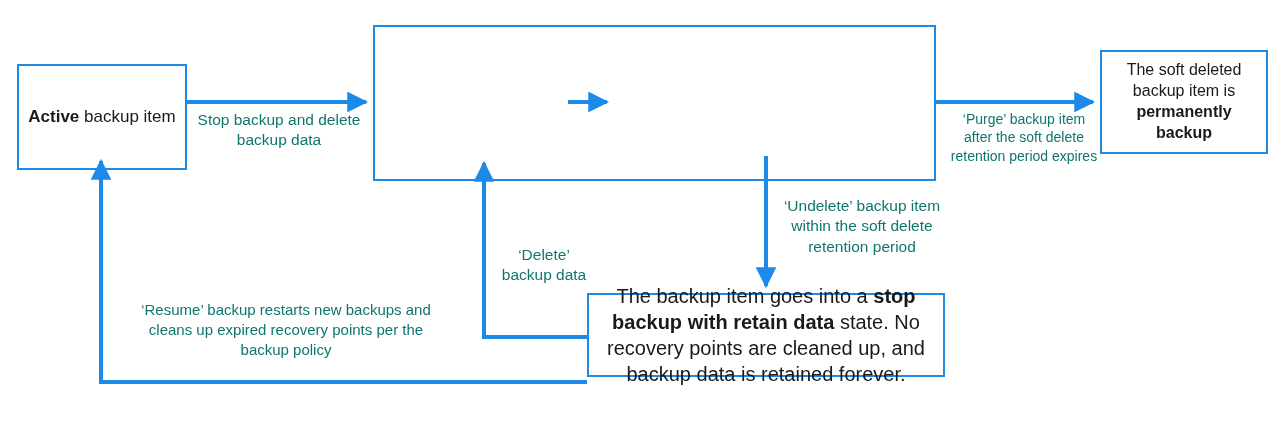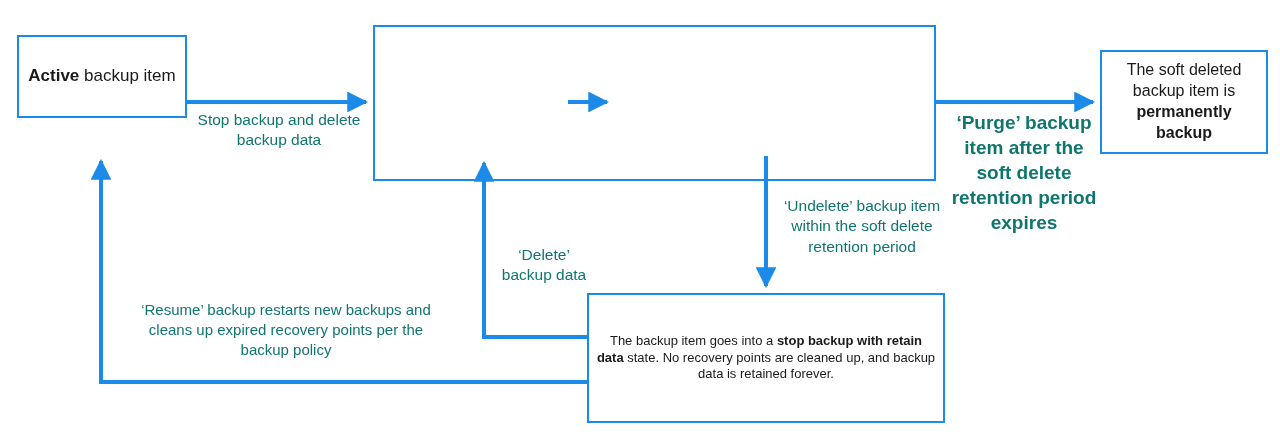--- a/index.html
+++ b/index.html
@@ -51,29 +51,29 @@
   }
   .edge-label {
     position: absolute;
     text-align: center;
     line-height: 1.32;
     color: #0f766e;
   }
   b { font-weight: bold; }
 
   
-  #node-active        { left: 17px;   top: 35px;  width: 170px; height: 83px; font-size: 17px; }
+  #node-active        { left: 17px;   top: 64px;  width: 170px; height: 106px; font-size: 17px; }
   #node-container     { left: 373px;  top: 25px;  width: 563px; height: 156px; }
   #node-softdeleted   { left: 396px;  top: 49px;  width: 172px; height: 107px; font-size: 15.5px; }
   #node-retention     { left: 614px;  top: 49px;  width: 302px; height: 107px; font-size: 15.5px; }
   #node-permanent     { left: 1100px; top: 50px;  width: 168px; height: 104px; font-size: 16px; }
-  #node-stopretain    { left: 587px;  top: 293px; width: 358px; height: 130px; font-size: 13px; }
+  #node-stopretain    { left: 587px;  top: 293px; width: 358px; height: 84px; font-size: 20px; }
 
   #label-stop-delete  { left: 193px; top: 110px; width: 172px; font-size: 15.5px; }
-  #label-purge        { left: 950px; top: 110px; width: 148px; font-size: 19px; font-weight: bold; }
+  #label-purge        { left: 950px; top: 110px; width: 148px; font-size: 14px; }
   #label-undelete     { left: 778px; top: 196px; width: 168px; font-size: 15.5px; }
   #label-delete-data  { left: 492px; top: 245px; width: 104px; font-size: 15.5px; }
   #label-resume       { left: 138px; top: 300px; width: 296px; font-size: 15px; text-align: center; }
 </style>
 </head>
 <body>
 
 <div id="diagram-canvas">
 
   <svg class="edges" viewBox="0 0 1280 434" xmlns="http://www.w3.org/2000/svg">

